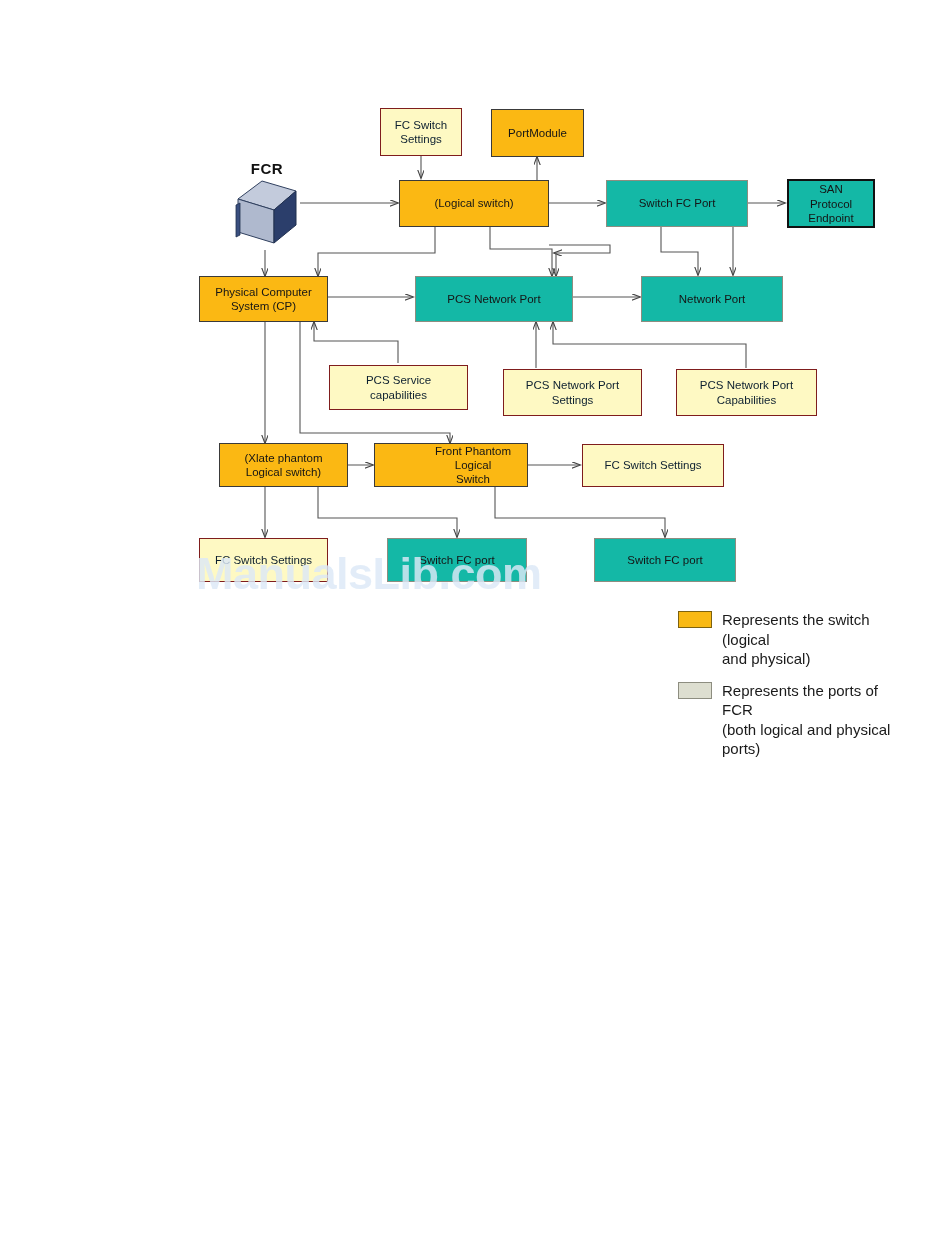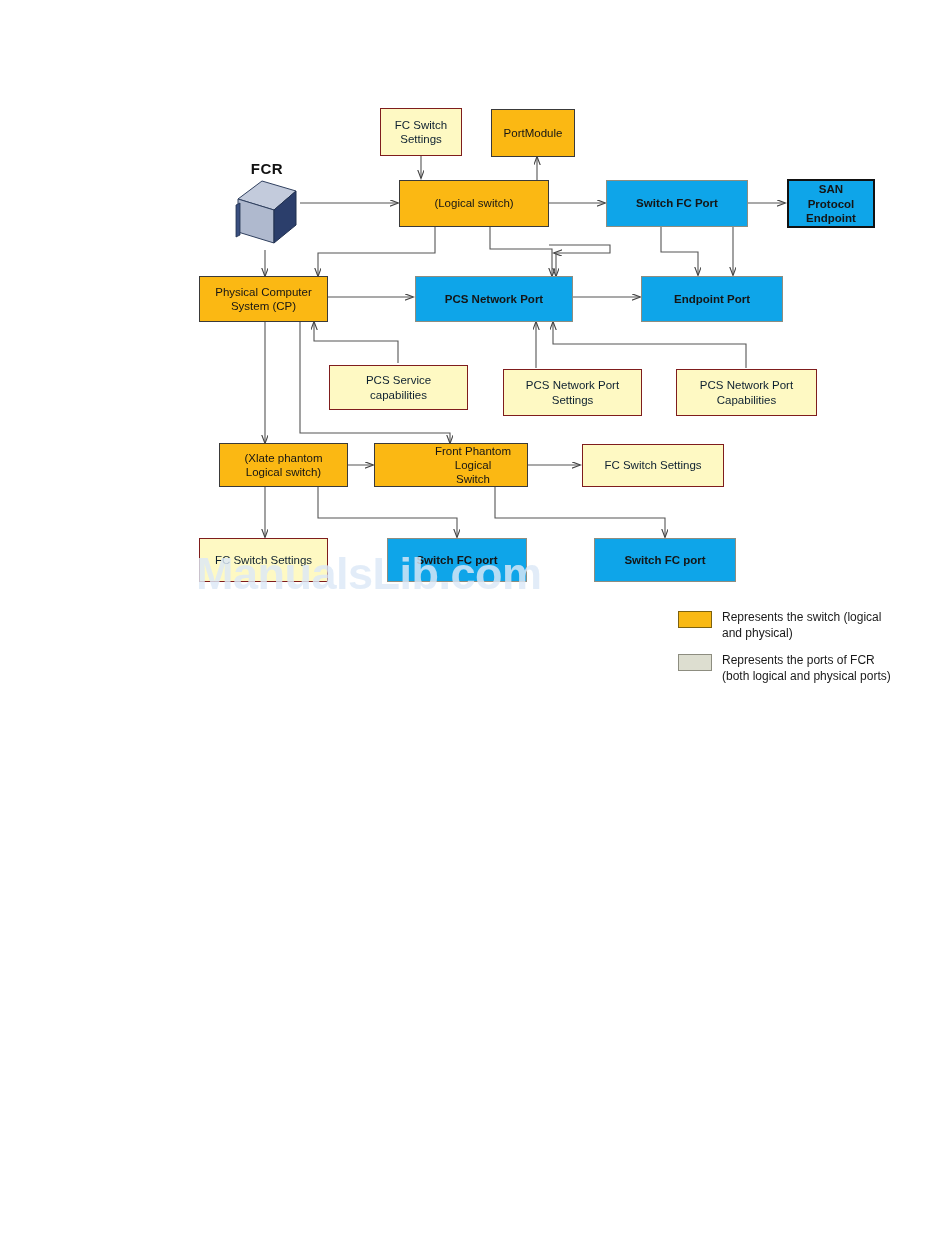--- a/index.html
+++ b/index.html
@@ -43,23 +43,22 @@
   .node.switch {
     background: #FBB813;
     border: 1px solid #3a3a3a;
   }
   .node.settings {
     background: #fef9c3;
     border: 1px solid #7f1d1d;
     color: #0d2030;
   }
   .node.port {
-    background: #0ea5e9;
+    background: #14b8a6;
     border: 1px solid #8d8d80;
-    font-weight: bold;
   }
   .node.port.strong {
     border: 2px solid #111111;
   }
   .node .label {
     display: block;
     width: 100%;
   }
 
   
@@ -102,21 +101,21 @@
     height: 17px;
     flex: 0 0 34px;
     margin-right: 10px;
     margin-top: 1px;
     box-sizing: border-box;
   }
   .legend-swatch.sw-switch { background: #F9B914; border: 1px solid #7d6210; }
   .legend-swatch.sw-settings { background: #72BEDC; border: 1px solid #3d7d95; }
   .legend-swatch.sw-port { background: #DDDED0; border: 1px solid #8d8d80; }
   .legend-text {
-    font-size: 12px;
+    font-size: 15px;
     color: #1a1a1a;
     line-height: 1.3;
   }
 
   
   #watermark {
     position: absolute;
     left: 196px;
     top: 548px;
     width: 520px;
@@ -200,21 +199,21 @@
       <polygon points="4,22 40,33 40,66 4,55" fill="#AFB9CE" stroke="#30405f" stroke-width="1"></polygon>
       <polygon points="40,33 62,14 62,48 40,66" fill="#2B3E6B" stroke="#20304f" stroke-width="1"></polygon>
       <polygon points="2,28 6,26 6,58 2,60" fill="#3a4f7f" stroke="#20304f" stroke-width="0.8"></polygon>
     </svg>
   </div>
 
   <div class="node settings" style="left:380px; top:108px; width:82px; height:48px;">
     <span class="label">FC Switch<br>Settings</span>
   </div>
 
-  <div class="node switch" style="left:491px; top:109px; width:84px; height:48px;">
+  <div class="node switch" style="left:491px; top:109px; width:93px; height:48px;">
     <span class="label">PortModule</span>
   </div>
 
   <div class="node switch" style="left:399px; top:180px; width:150px; height:47px;">
     <span class="label">(Logical switch)</span>
   </div>
 
   <div class="node port" style="left:606px; top:180px; width:142px; height:47px;">
     <span class="label">Switch FC Port</span>
   </div>
@@ -225,21 +224,21 @@
 
   <div class="node switch" style="left:199px; top:276px; width:129px; height:46px;">
     <span class="label">Physical Computer<br>System (CP)</span>
   </div>
 
   <div class="node port" style="left:415px; top:276px; width:158px; height:46px;">
     <span class="label">PCS Network Port</span>
   </div>
 
   <div class="node port" style="left:641px; top:276px; width:142px; height:46px;">
-    <span class="label">Endpoint Port</span>
+    <span class="label">Network Port</span>
   </div>
 
   <div class="node settings" style="left:329px; top:365px; width:139px; height:45px;align-items:center;">
     <span class="label">PCS Service<br>capabilities</span>
   </div>
 
   <div class="node settings" style="left:503px; top:369px; width:139px; height:47px;">
     <span class="label">PCS Network Port<br>Settings</span>
   </div>
 

